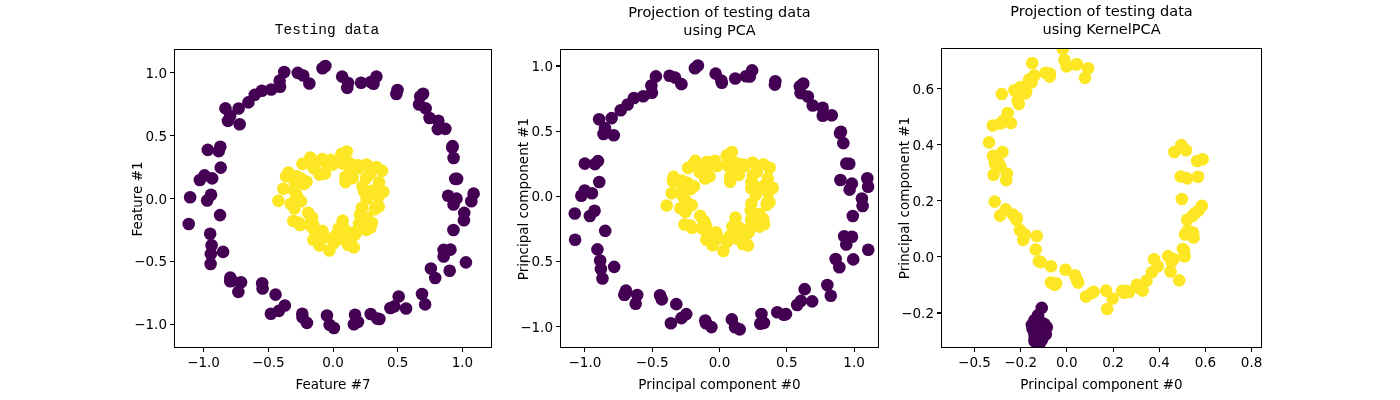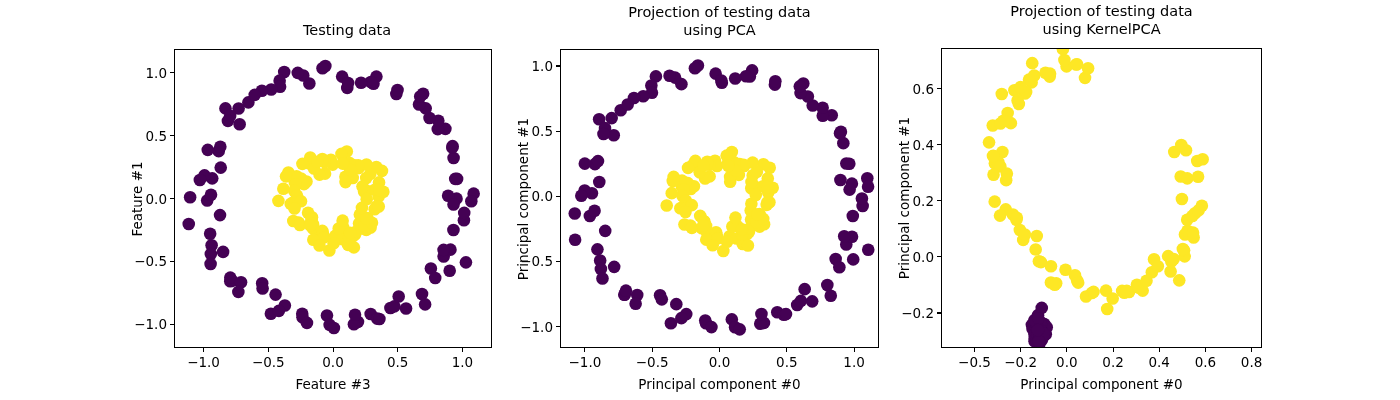--- a/index.html
+++ b/index.html
@@ -87,21 +87,21 @@
     inset: 0;
     display: block;
   }
 </style>
 </head>
 <body>
 
 <div id="figure">
 
   <div class="panel" id="panel-0">
-    <div class="panel-title" style="left: 128px; width: 438px; top: 21px;">Testing data</div>
+    <div class="panel-title" style="left: 108px; width: 438px; top: 21px; font-family: Liberation Mono, monospace;">Testing data</div>
     <div class="axes-frame" style="left: 174px; top: 49px; width: 318px; height: 299px;">
       <svg class="scatter-layer" width="318" height="299">
           <g fill="#440154">
             <circle cx="281.54" cy="148.64" r="6.3"></circle>
             <circle cx="298.64" cy="143.65" r="6.3"></circle>
             <circle cx="273.12" cy="145.70" r="6.3"></circle>
             <circle cx="282.11" cy="128.91" r="6.3"></circle>
             <circle cx="280.22" cy="128.87" r="6.3"></circle>
             <circle cx="278.59" cy="107.93" r="6.3"></circle>
             <circle cx="277.59" cy="96.13" r="6.3"></circle>
@@ -316,21 +316,21 @@
       <div class="tick-mark tick-y" style="left: 170.2px; top: 323.63px;"></div>
       <div class="tick-label tick-label-y" style="right: auto; left: 134.219px; top: 324.13px;">−1.0</div>
       <div class="tick-mark tick-y" style="left: 170.2px; top: 260.815px;"></div>
       <div class="tick-label tick-label-y" style="right: auto; left: 134.219px; top: 261.315px;">−0.5</div>
       <div class="tick-mark tick-y" style="left: 170.2px; top: 198px;"></div>
       <div class="tick-label tick-label-y" style="right: auto; left: 145.516px; top: 198.5px;">0.0</div>
       <div class="tick-mark tick-y" style="left: 170.2px; top: 135.185px;"></div>
       <div class="tick-label tick-label-y" style="right: auto; left: 145.516px; top: 135.685px;">0.5</div>
       <div class="tick-mark tick-y" style="left: 170.2px; top: 72.3697px;"></div>
       <div class="tick-label tick-label-y" style="right: auto; left: 145.516px; top: 72.8697px;">1.0</div>
-      <div class="axis-label-x" style="left: 333px; top: 376px;">Feature #3</div>
+      <div class="axis-label-x" style="left: 333px; top: 376px;">Feature #7</div>
       <div class="axis-label-y" style="left: 129.219px; top: 198.5px;">Feature #1</div>
     </div>
 
   <div class="panel" id="panel-1">
     <div class="panel-title" style="left: 500px; width: 439px; top: 3px;">Projection of testing data
 using PCA</div>
     <div class="axes-frame" style="left: 560px; top: 49px; width: 319px; height: 299px;">
       <svg class="scatter-layer" width="319" height="299">
           <g fill="#440154">
             <circle cx="290.90" cy="133.63" r="6.3"></circle>

